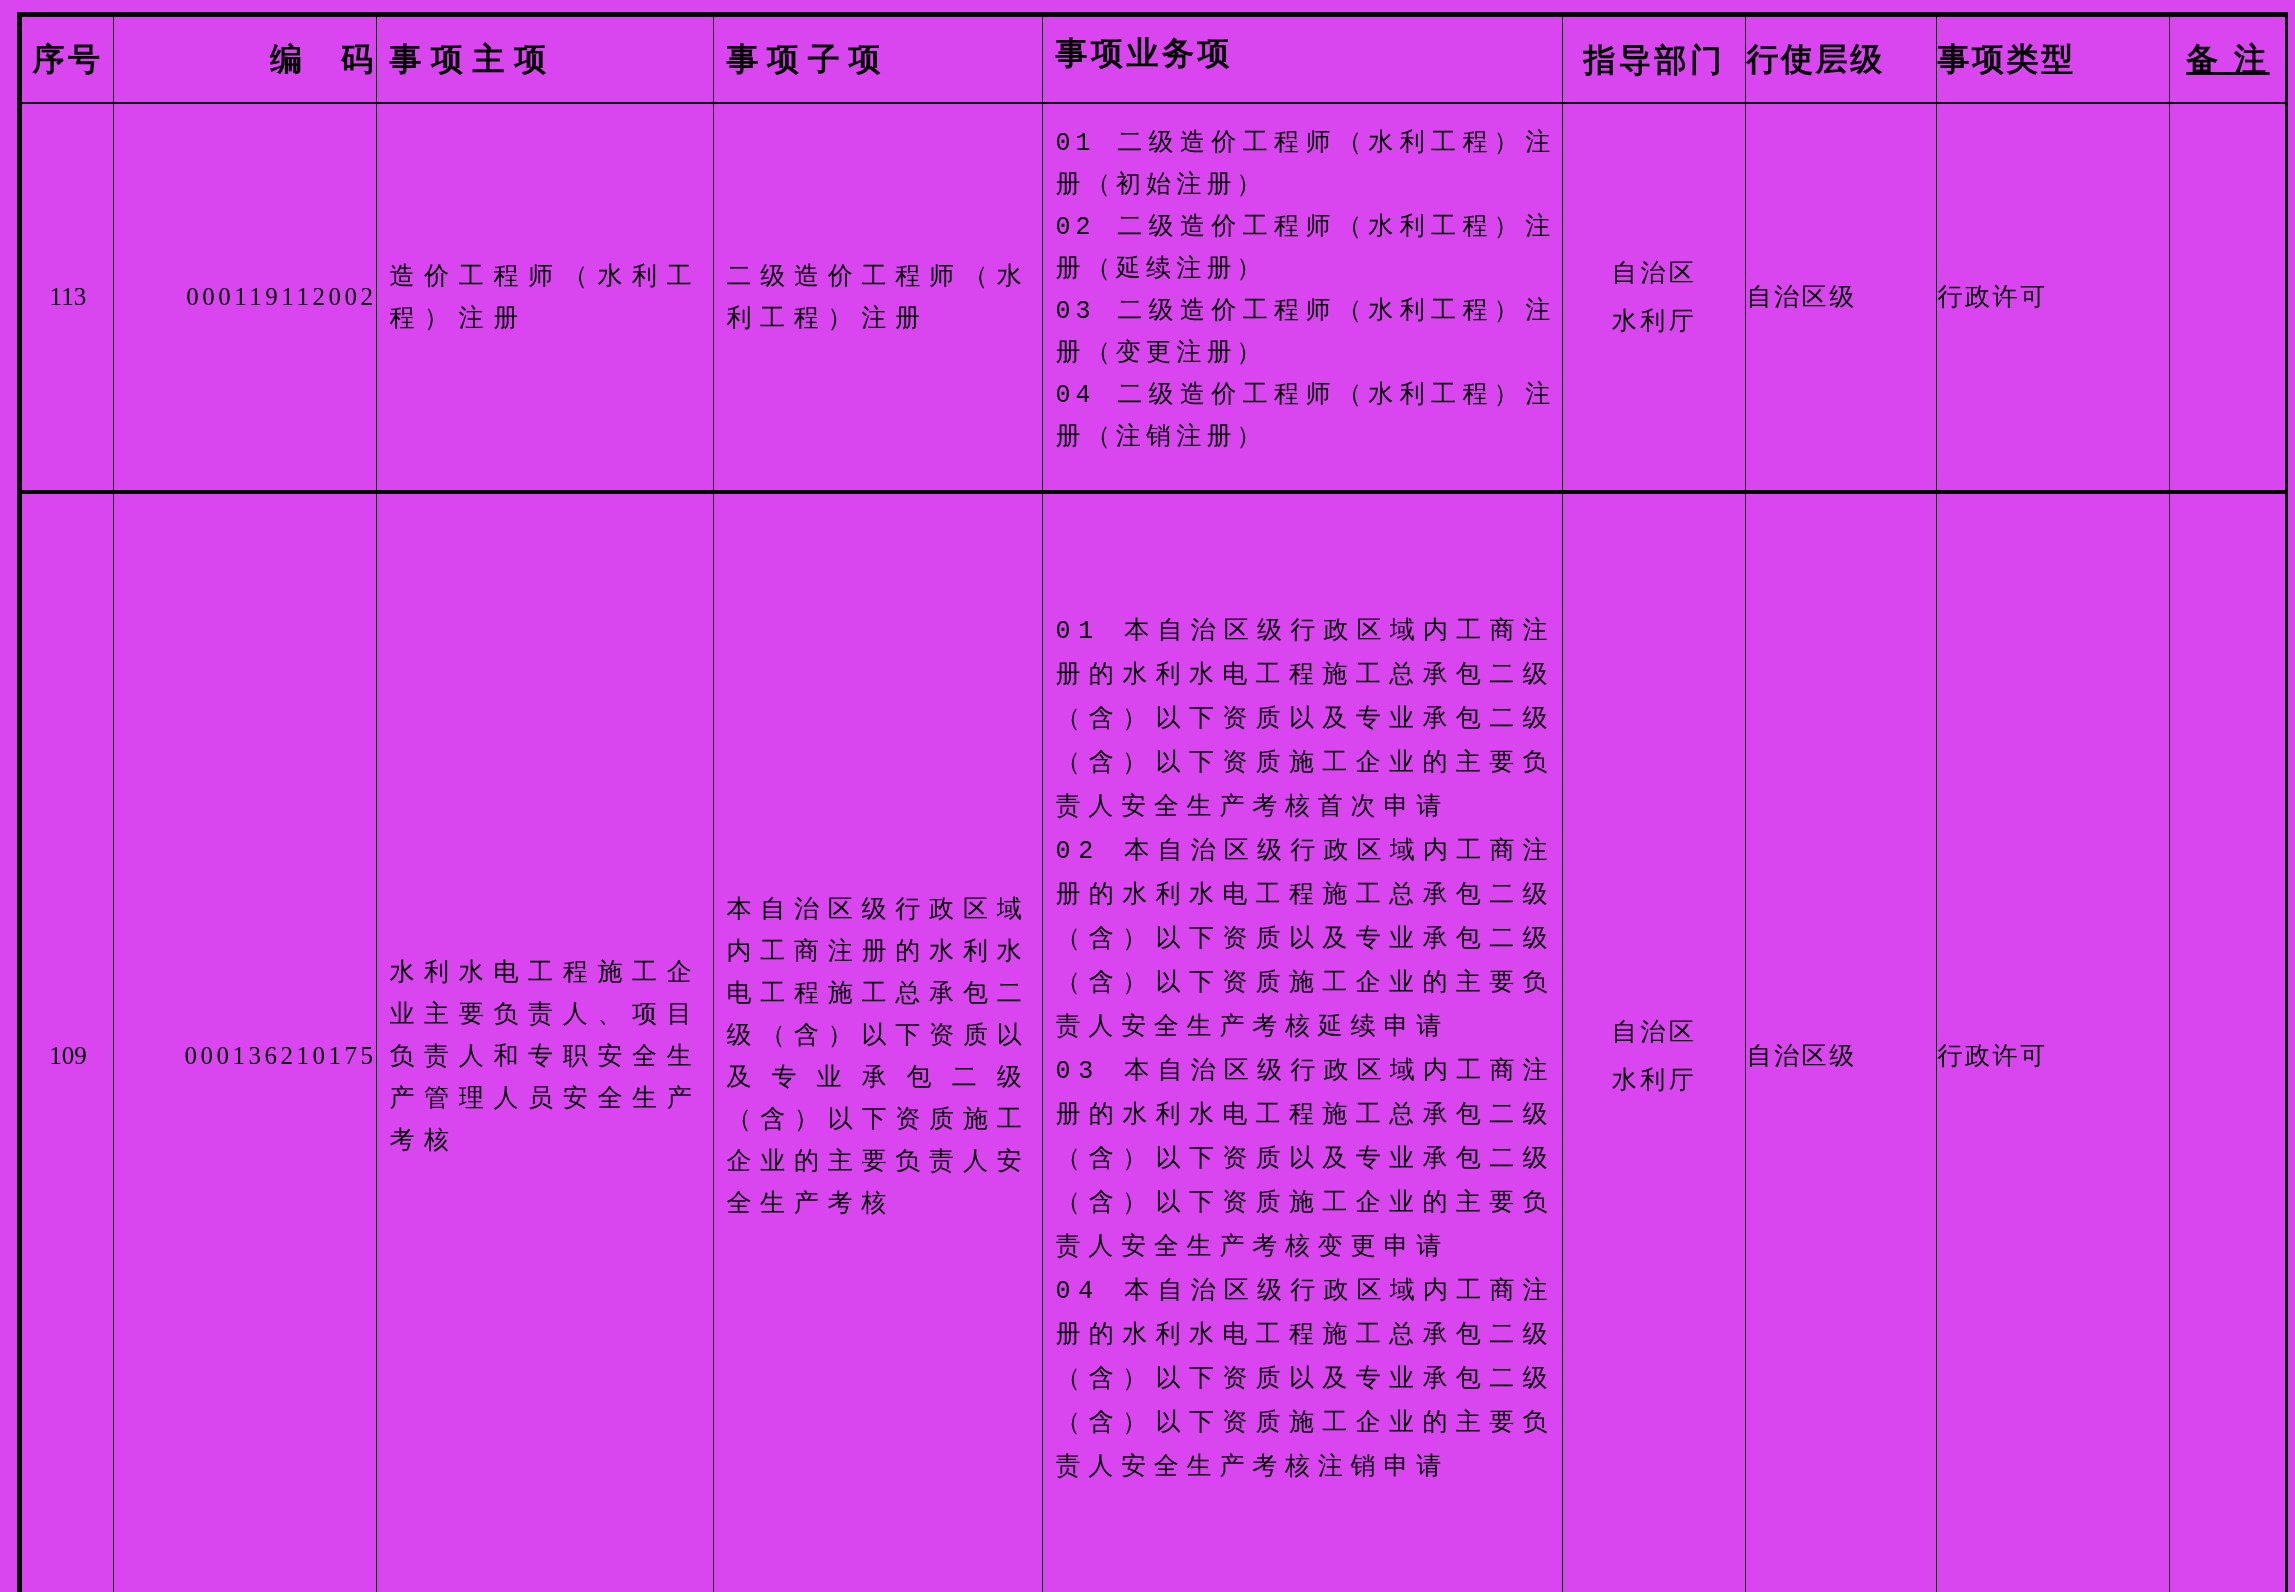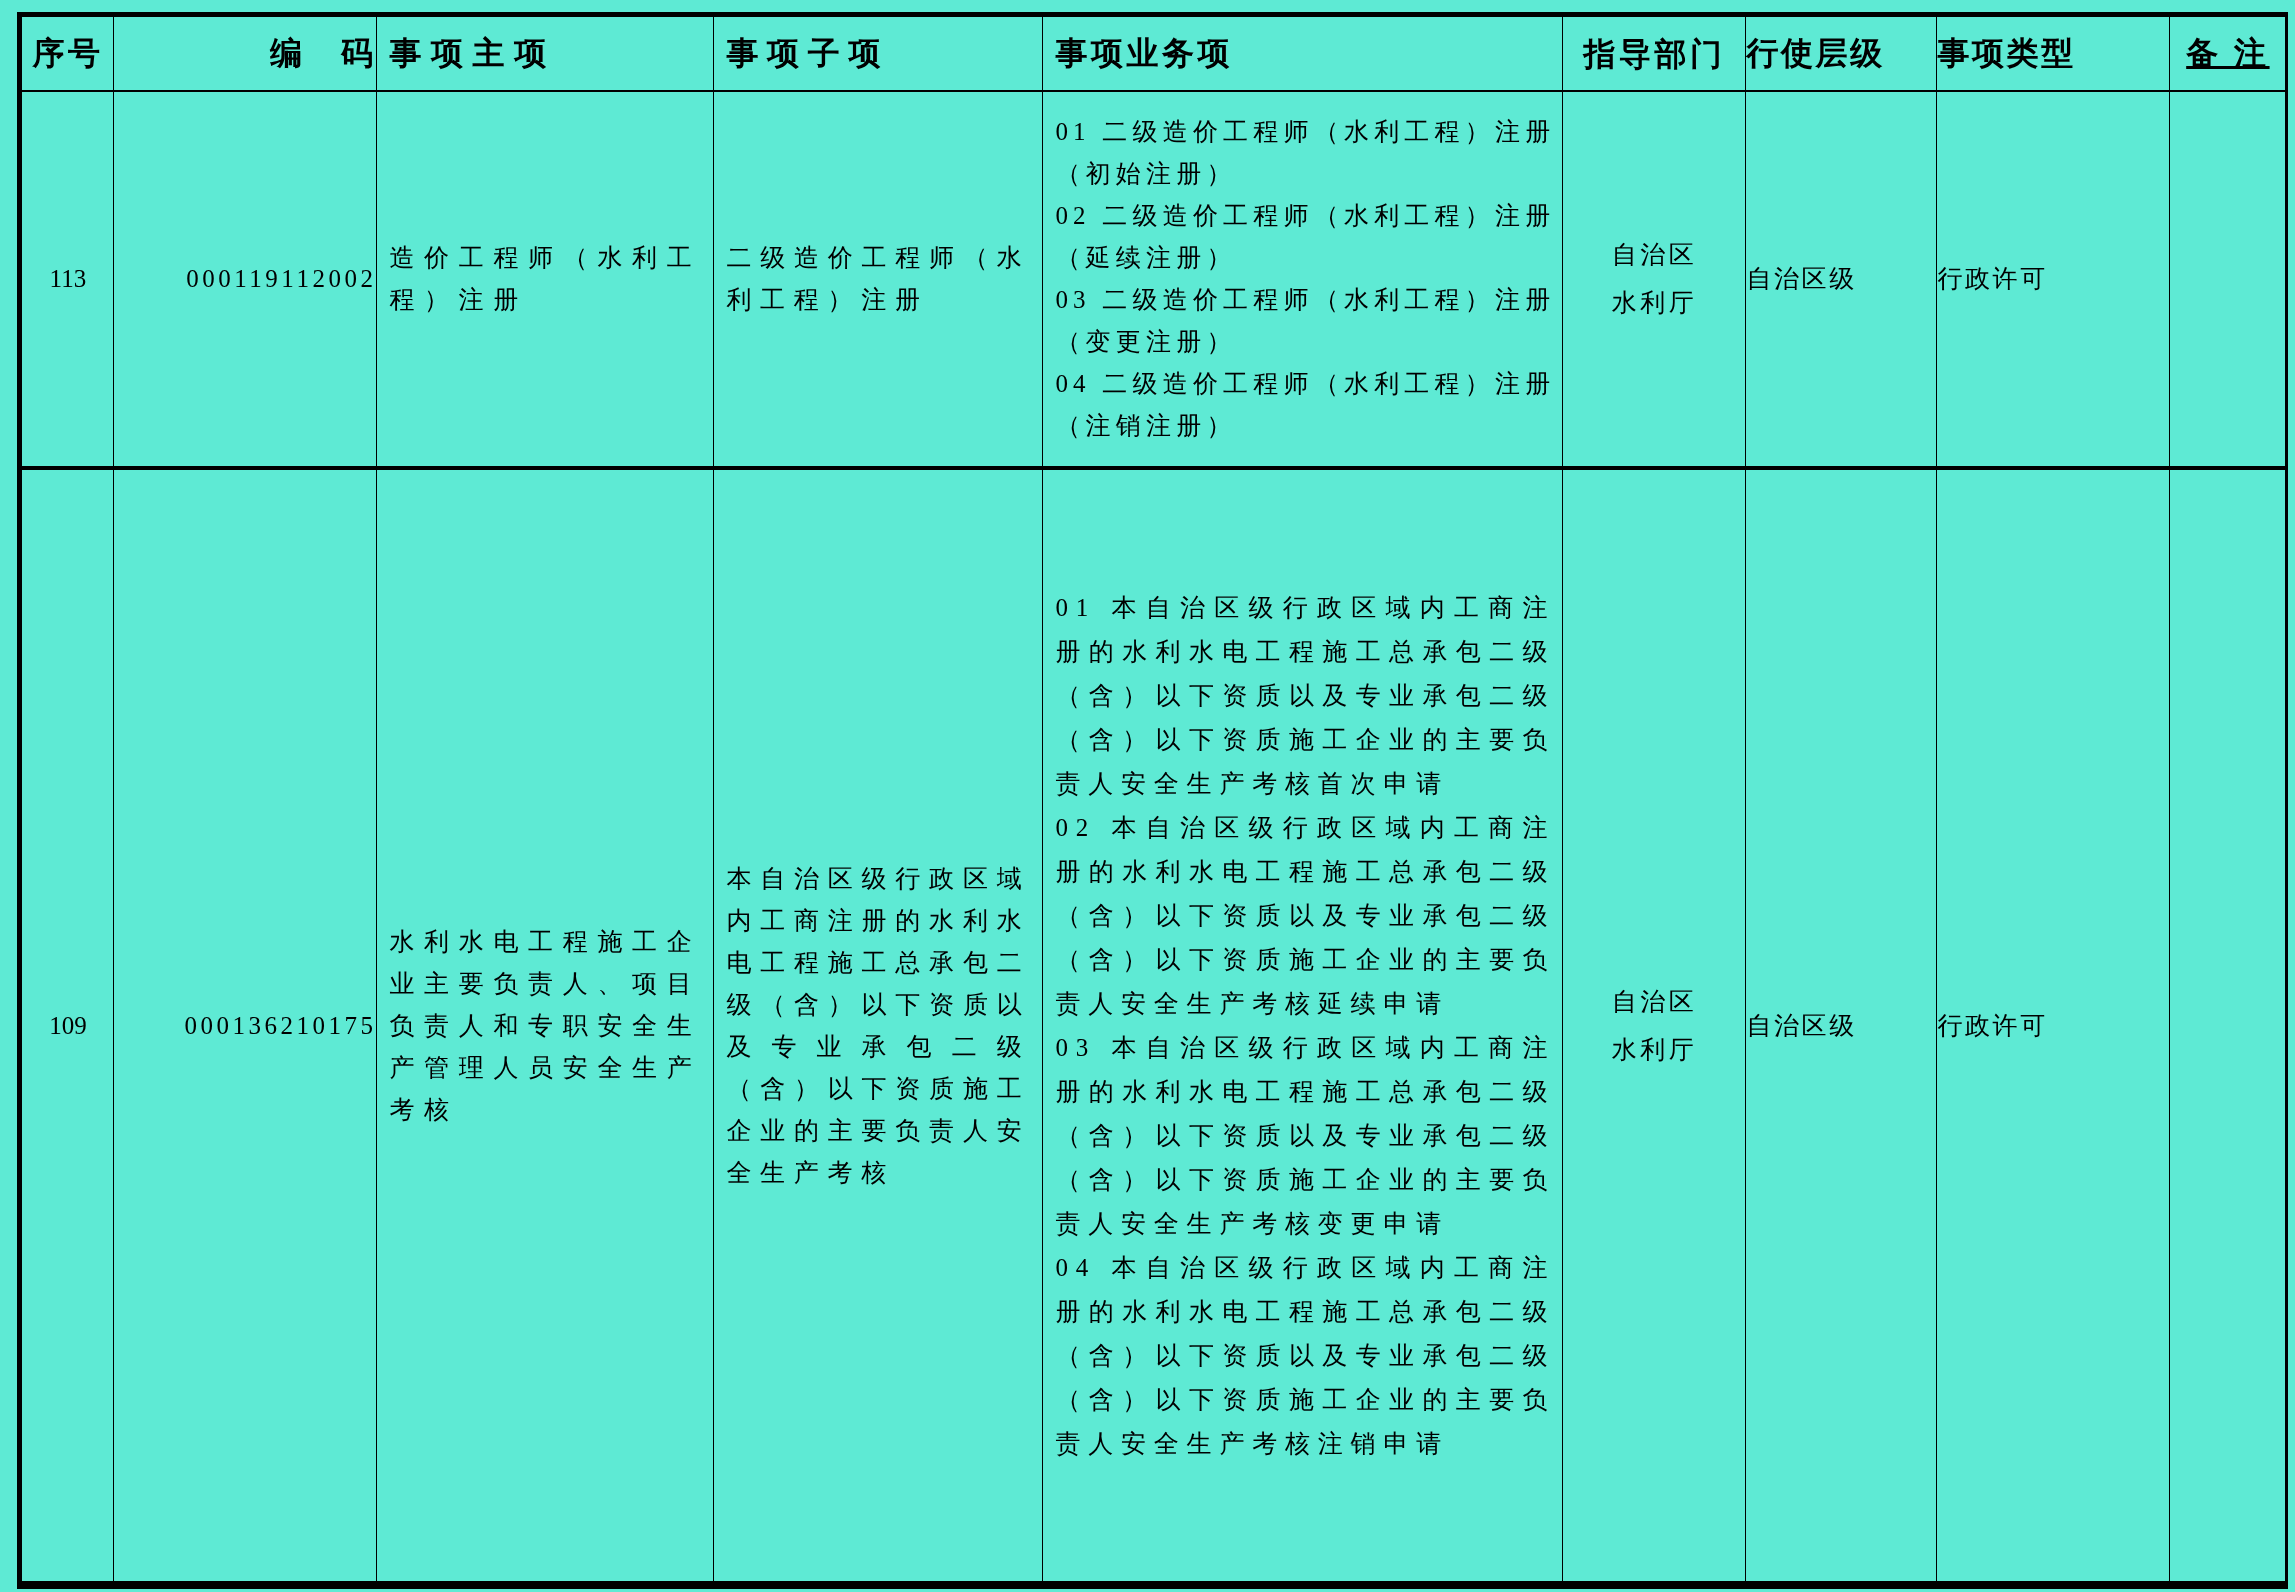--- a/index.html
+++ b/index.html
@@ -12,21 +12,21 @@
     height: 1592px;
     font-family: "Liberation Serif", serif;
     color: #000000;
   }
   .page {
     box-sizing: border-box;
     width: 2295px;
     height: 1592px;
     padding: 12px 10.4px 8.7px 17.4px;
     overflow: hidden;
-    background: #5eead4;
+    background: #d946ef;
   }
   table.doc-table {
     border-collapse: collapse;
     table-layout: fixed;
     width: 2268px;
     border-top: 5.2px solid #000;
     border-left: 5.2px solid #000;
     border-right: 3.5px solid #000;
     border-bottom: 8.7px solid #000;
   }
@@ -65,21 +65,22 @@
   .c-sub {
     text-align: justify;
     text-align-last: left;
     letter-spacing: 8.7px;
     padding: 0 12px;
   }
   .c-biz {
     text-align: justify;
     text-align-last: left;
     white-space: pre-line;
-    padding: 0 7px 0 12px;
+    padding: 0 7px 12px 12px;
+    font-family: Liberation Mono, monospace;
   }
   .biz-a { letter-spacing: 5.2px; line-height: 42px; }
   .biz-b { letter-spacing: 7.8px; line-height: 44px; }
   .c-dept {
     text-align: center;
     white-space: pre-line;
     line-height: 48px;
     letter-spacing: 3.5px;
   }
   .c-level, .c-type { text-align: left; letter-spacing: 2.6px; }

